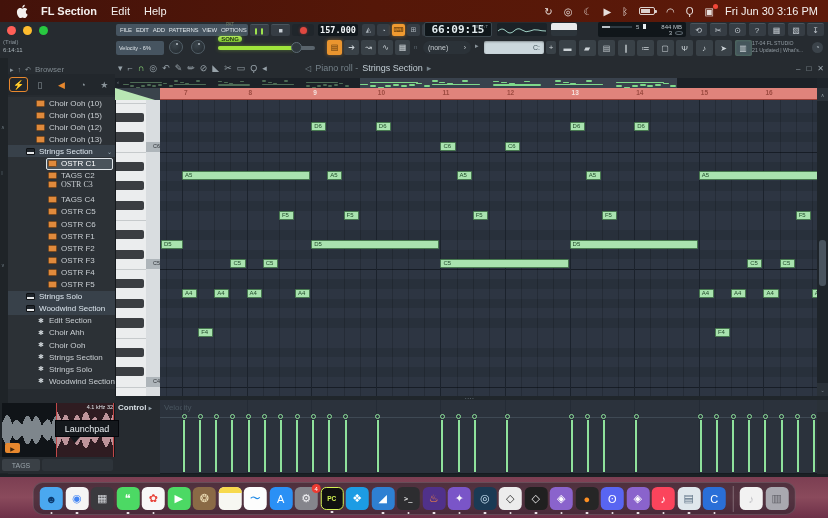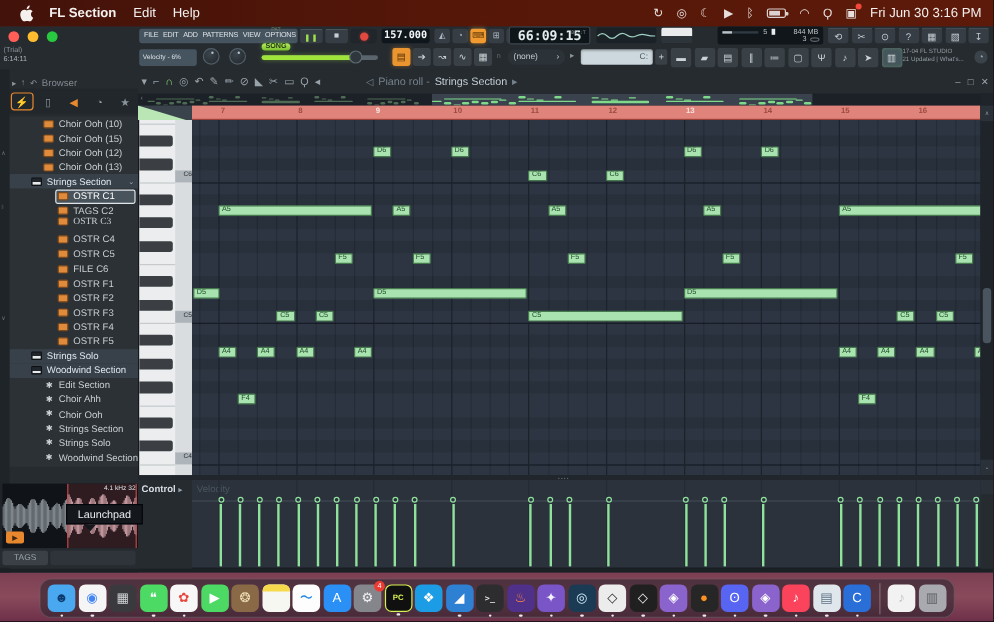--- a/index.html
+++ b/index.html
@@ -414,33 +414,33 @@
           </div>
           <div class="brow" style="top: 81px; font-family: Liberation Serif, serif;">
             <div style="position: relative; display: flex; align-items: center; padding-left: 40px; width: 100%;">
               <span class="chip"></span>
               <span>OSTR C3</span>
             </div>
           </div>
           <div class="brow" style="top: 96.8px;">
             <div style="position: relative; display: flex; align-items: center; padding-left: 40px; width: 100%;">
               <span class="chip"></span>
-              <span>OSTR C4</span>
+              <span>TAGS C4</span>
             </div>
           </div>
           <div class="brow" style="top: 108.9px;">
             <div style="position: relative; display: flex; align-items: center; padding-left: 40px; width: 100%;">
               <span class="chip"></span>
               <span>OSTR C5</span>
             </div>
           </div>
           <div class="brow" style="top: 121px;">
             <div style="position: relative; display: flex; align-items: center; padding-left: 40px; width: 100%;">
               <span class="chip"></span>
-              <span>FILE C6</span>
+              <span>OSTR C6</span>
             </div>
           </div>
           <div class="brow" style="top: 133.1px;">
             <div style="position: relative; display: flex; align-items: center; padding-left: 40px; width: 100%;">
               <span class="chip"></span>
               <span>OSTR F1</span>
             </div>
           </div>
           <div class="brow" style="top: 145.2px;">
             <div style="position: relative; display: flex; align-items: center; padding-left: 40px; width: 100%;">

